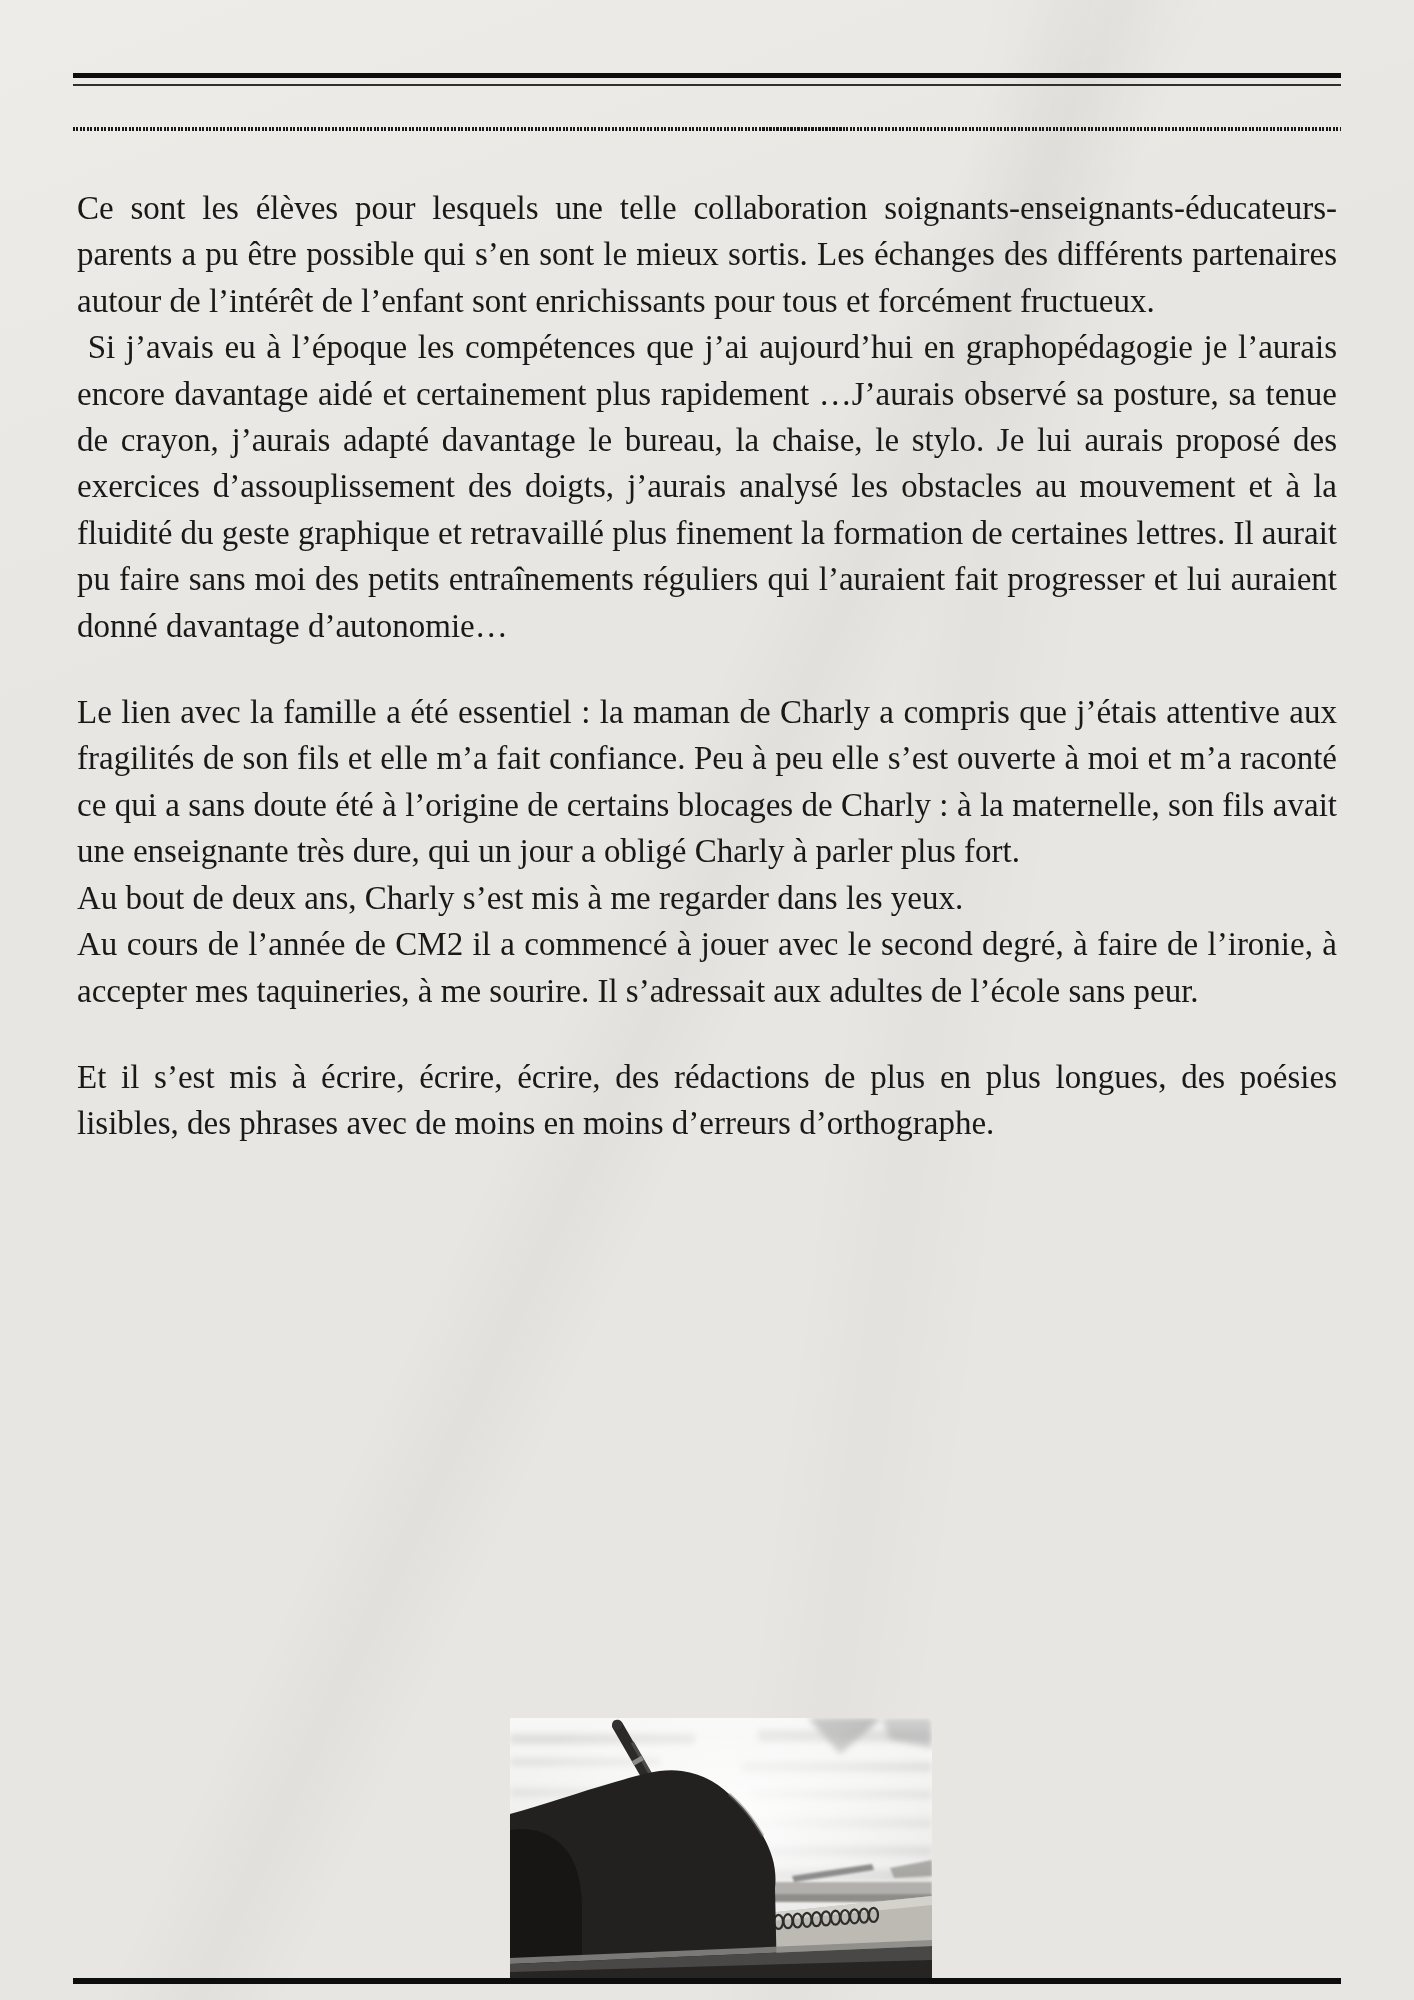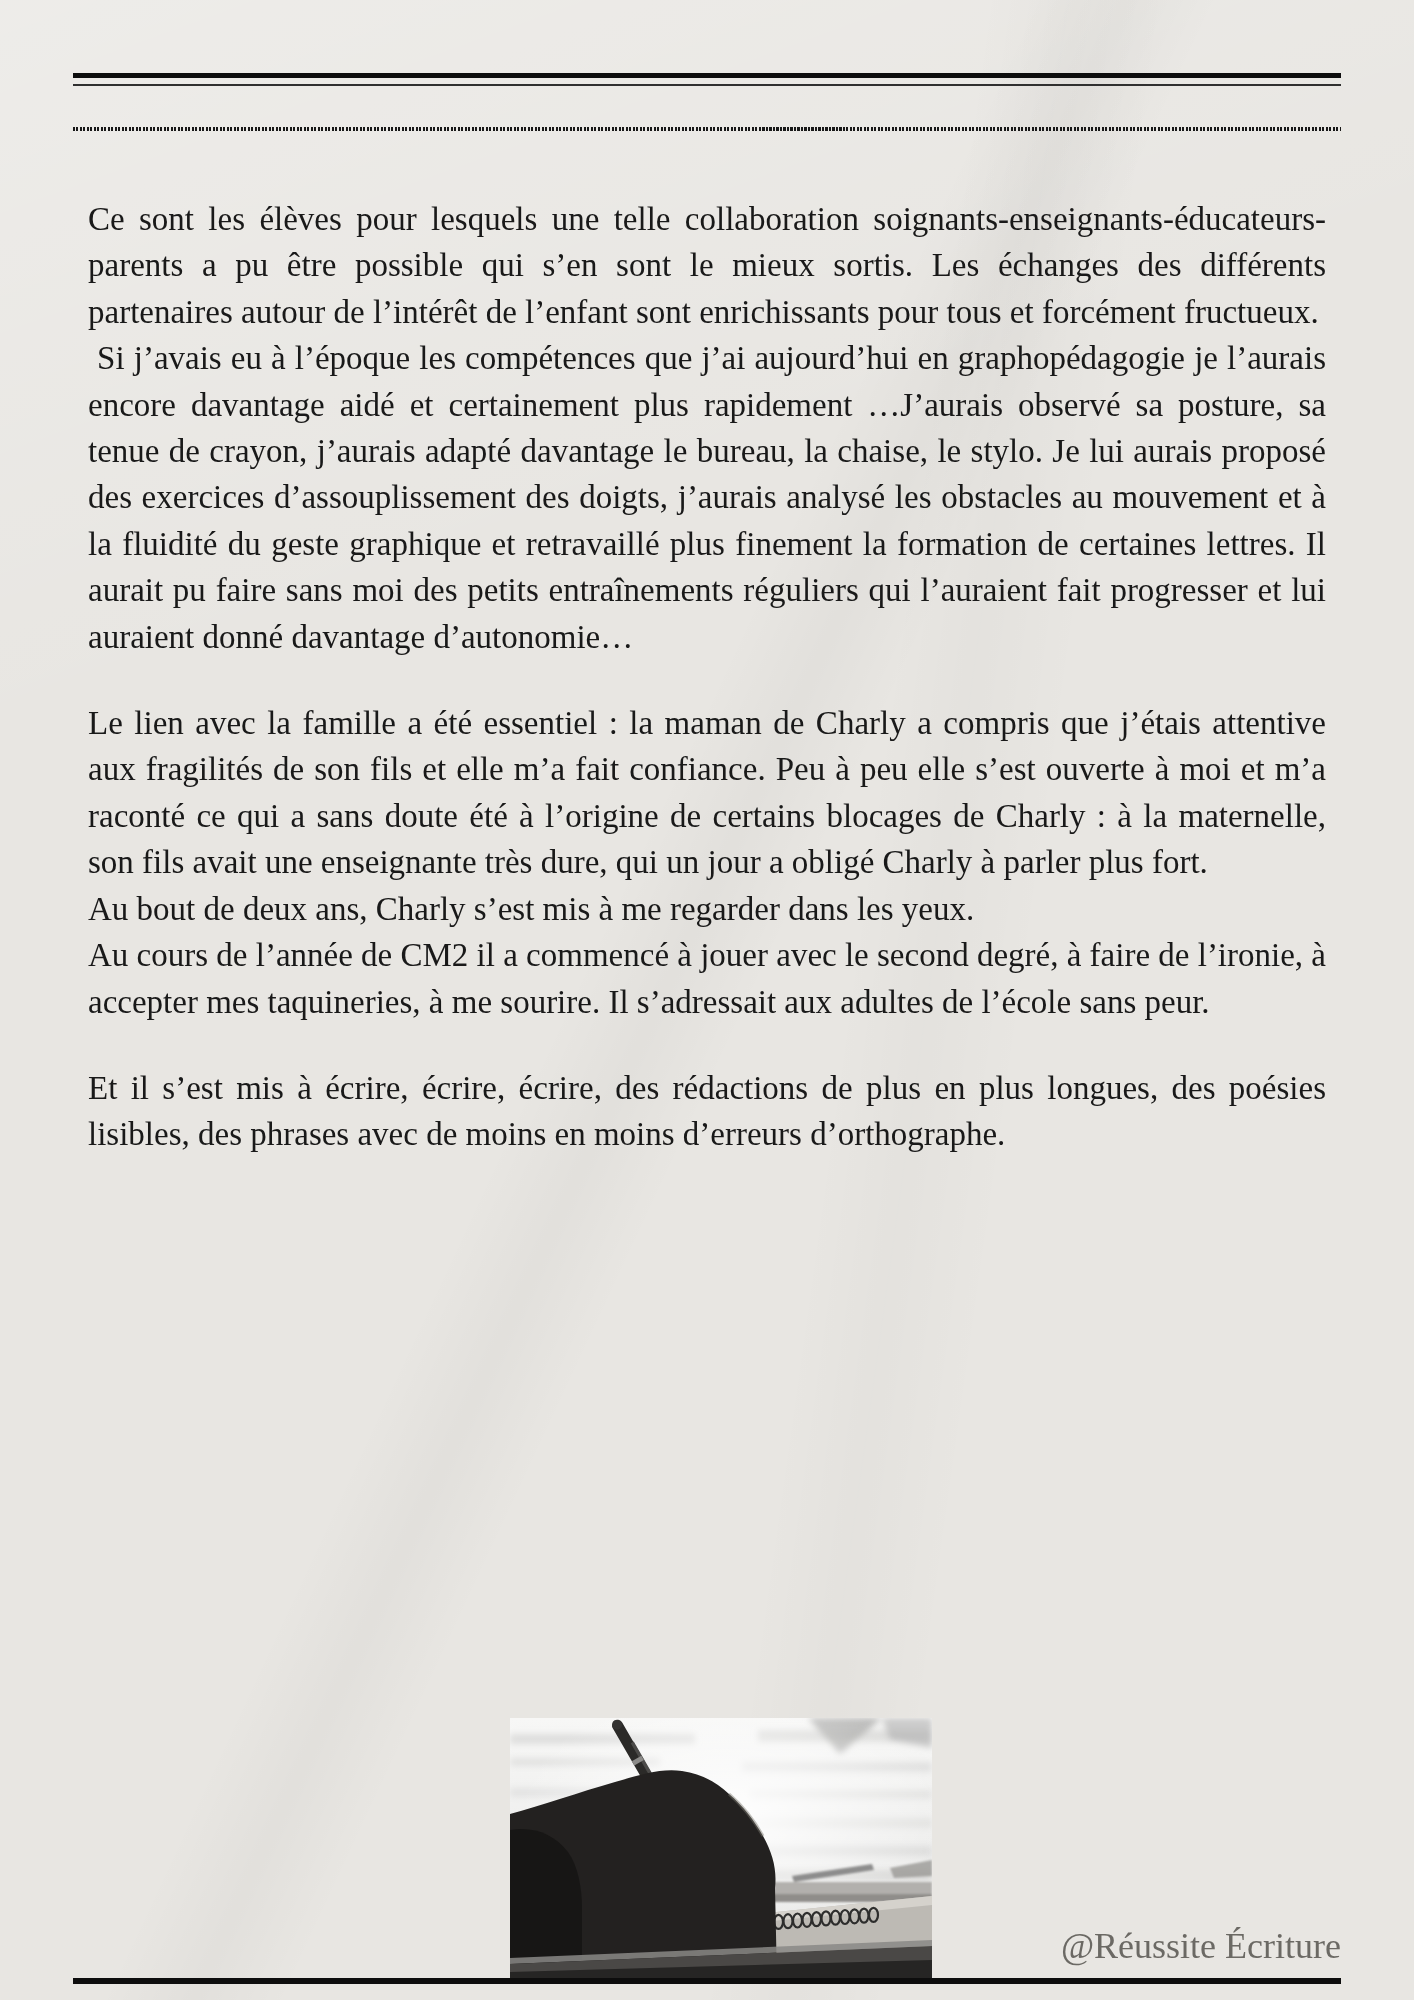--- a/index.html
+++ b/index.html
@@ -20,21 +20,21 @@
   .rule-dotted{
     position:absolute;left:73px;width:1268px;top:127px;height:4px;
     background:repeating-linear-gradient(90deg,#181818 0 2px,transparent 2px 3.5px);
   }
   .article{
     position:absolute;left:73px;top:181px;width:1268px;
     font-size:33px;line-height:46.4px;color:#191919;
     text-align:justify;
   }
   .article p{margin:0;}
-  .block{margin:15px;}
+  .block{margin:4px;}
   .block + .block{margin-top:40px;}
   .photo{
     position:absolute;left:510px;top:1718px;width:422px;height:262px;
   }
   .photo svg{display:block;width:100%;height:100%;}
   .credit{
     position:absolute;right:73px;top:1924px;
     font-size:36px;line-height:44px;color:#6b6964;
     font-family:"Liberation Serif", serif;
   }
@@ -147,17 +147,16 @@
 
       <g>
         <polygon points="0,240 422,222 422,228 0,246" fill="#8a8886" opacity="0.85"></polygon>
         <polygon points="0,244 422,226 422,262 0,262" fill="#49474500"></polygon>
         <polygon points="0,246 422,228 422,262 0,262" fill="#4a4846"></polygon>
         <polygon points="0,254 422,242 422,262 0,262" fill="#262524"></polygon>
       </g>
     </svg>
   </div>
 
-  <div class="credit">@Réussite Écriture</div>
 
   <div class="rule-thick bottom"></div>
 
 </div>
 
 </body></html>

